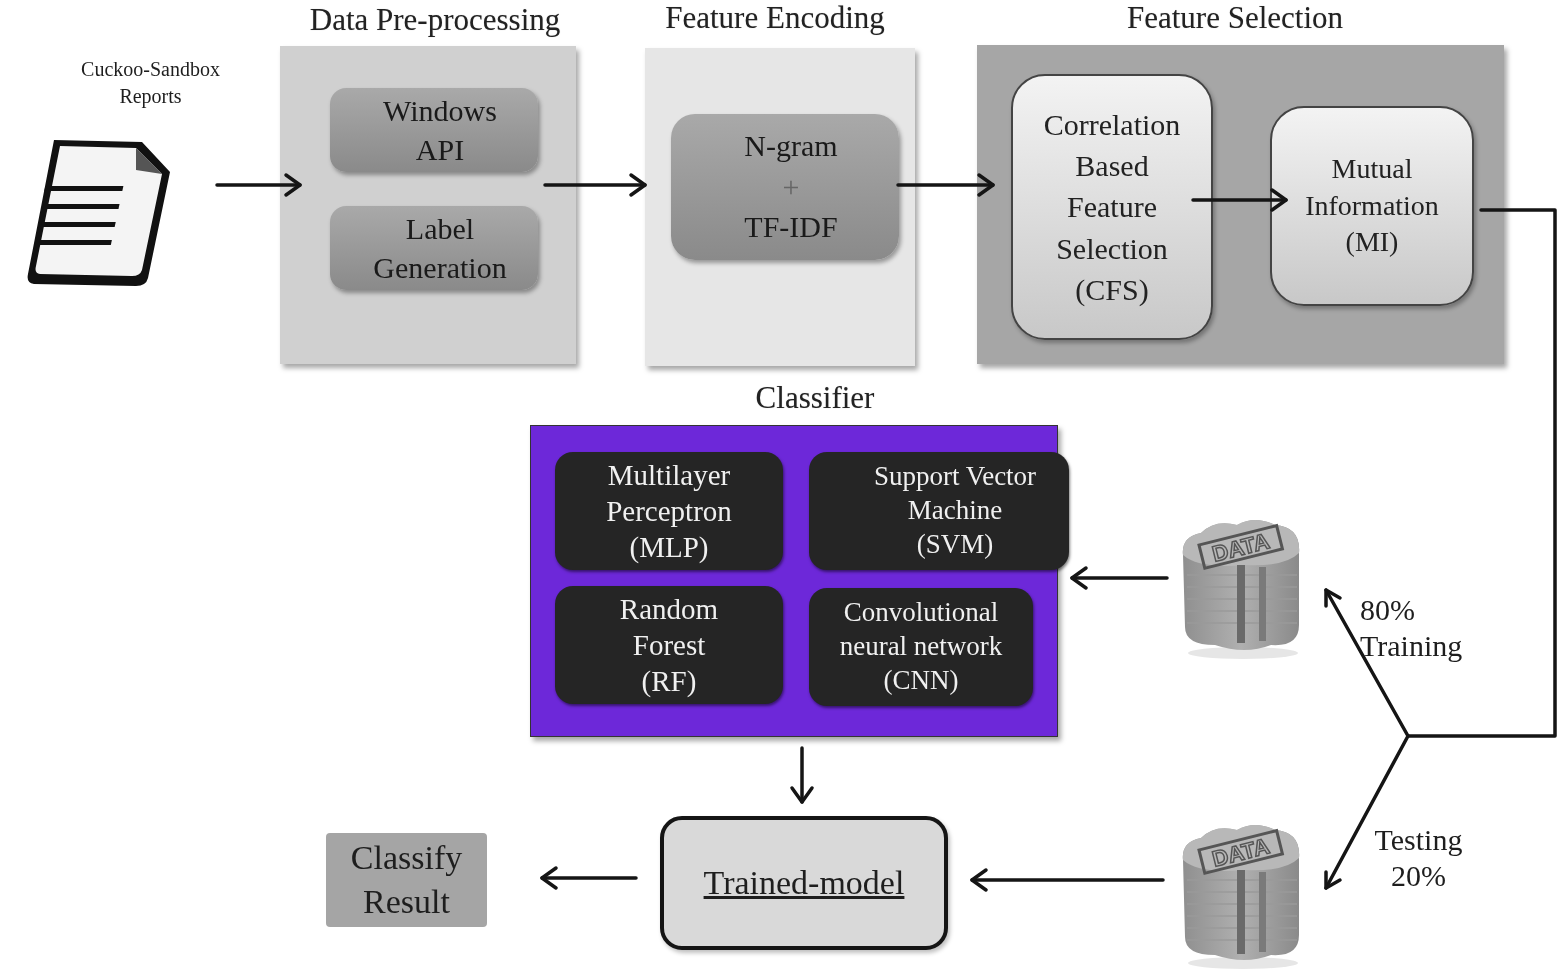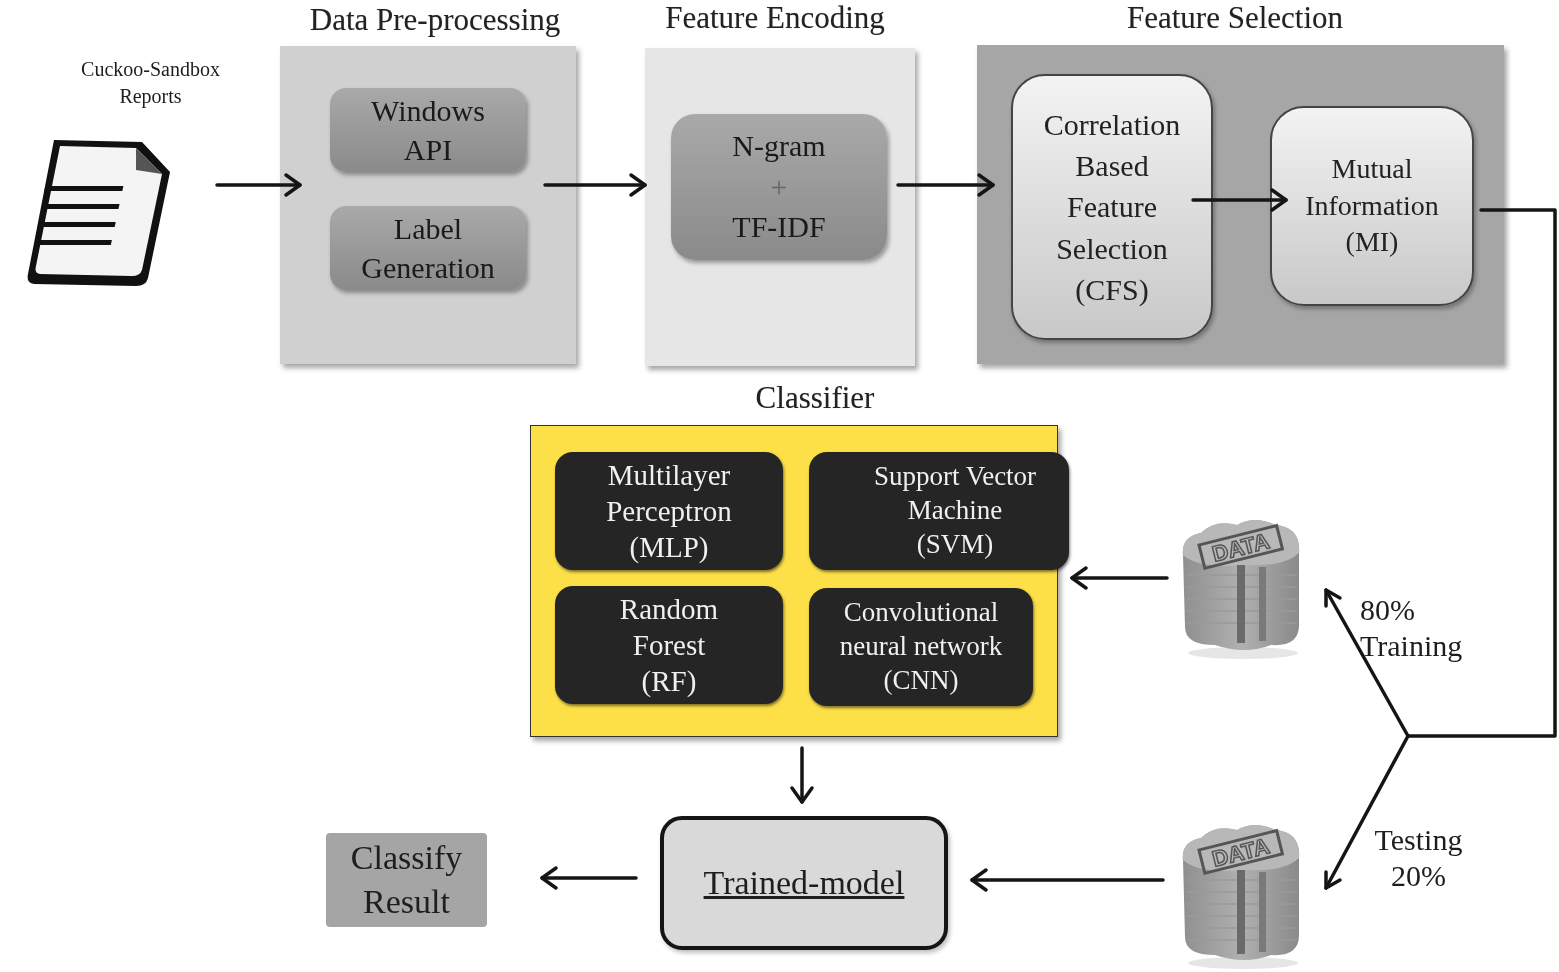--- a/index.html
+++ b/index.html
@@ -5,21 +5,21 @@
   html, body { margin: 0; padding: 0; background: #ffffff; }
   body { width: 1559px; height: 972px; position: relative; overflow: hidden;
          font-family: "Liberation Serif", "DejaVu Serif", serif; color: #1e1e1e; }
   .abs { position: absolute; }
   .title { position: absolute; font-size: 31px; text-align: center; white-space: nowrap;
            color: #222; text-shadow: 0 0 1px rgba(0,0,0,0.25); }
   .stage { position: absolute; box-shadow: 3px 4px 5px rgba(0,0,0,0.35); }
   .inner { position: absolute; display: flex; flex-direction: column; align-items: center;
            justify-content: center; text-align: center; line-height: 1.3; }
   .pill { border-radius: 16px; background: linear-gradient(#a9a9a9, #8a8a8a);
-          box-shadow: 2px 3px 4px rgba(0,0,0,0.35); font-size: 30px; color: #1a1a1a; }
+          box-shadow: 2px 3px 4px rgba(0,0,0,0.35); font-size: 30px; color: #1a1a1a; padding-left: 12px; }
   .lightpill { border-radius: 34px; background: linear-gradient(#f3f3f3, #c8c8c8);
           border: 2px solid #444; box-shadow: 2px 3px 4px rgba(0,0,0,0.3); font-size: 30px; color: #222; }
   .darkpill { border-radius: 18px; background: #252525; color: #f0f0f0; font-size: 29px;
           line-height: 1.25; box-shadow: 1px 2px 3px rgba(0,0,0,0.5); }
   .line { display: block; }
   svg.overlay { position: absolute; left: 0; top: 0; }
   .doc-icon, .db-icon { position: absolute; }
 </style>
 </head>
 <body>
@@ -69,21 +69,21 @@
     <span class="line">(CFS)</span>
   </div>
   <div class="inner lightpill" style="left:293px; top:61px; width:200px; height:196px; font-size:28px;">
     <span class="line">Mutual</span>
     <span class="line">Information</span>
     <span class="line">(MI)</span>
   </div>
 </div>
 
 <div class="title" style="left:700px; top:380px; width:230px;">Classifier</div>
-<div class="stage" style="left:530px; top:425px; width:526px; height:310px; background:#fde047; border:1px solid #333;">
+<div class="stage" style="left:530px; top:425px; width:526px; height:310px; background:#6d28d9; border:1px solid #333;">
   <div class="inner darkpill" style="left:24px; top:26px; width:228px; height:118px;">
     <span class="line">Multilayer</span>
     <span class="line">Perceptron</span>
     <span class="line">(MLP)</span>
   </div>
   <div class="inner darkpill" style="left:278px; top:26px; width:228px; height:118px; font-size:27px;padding-left:32px;">
     <span class="line">Support Vector</span>
     <span class="line">Machine</span>
     <span class="line">(SVM)</span>
   </div>

